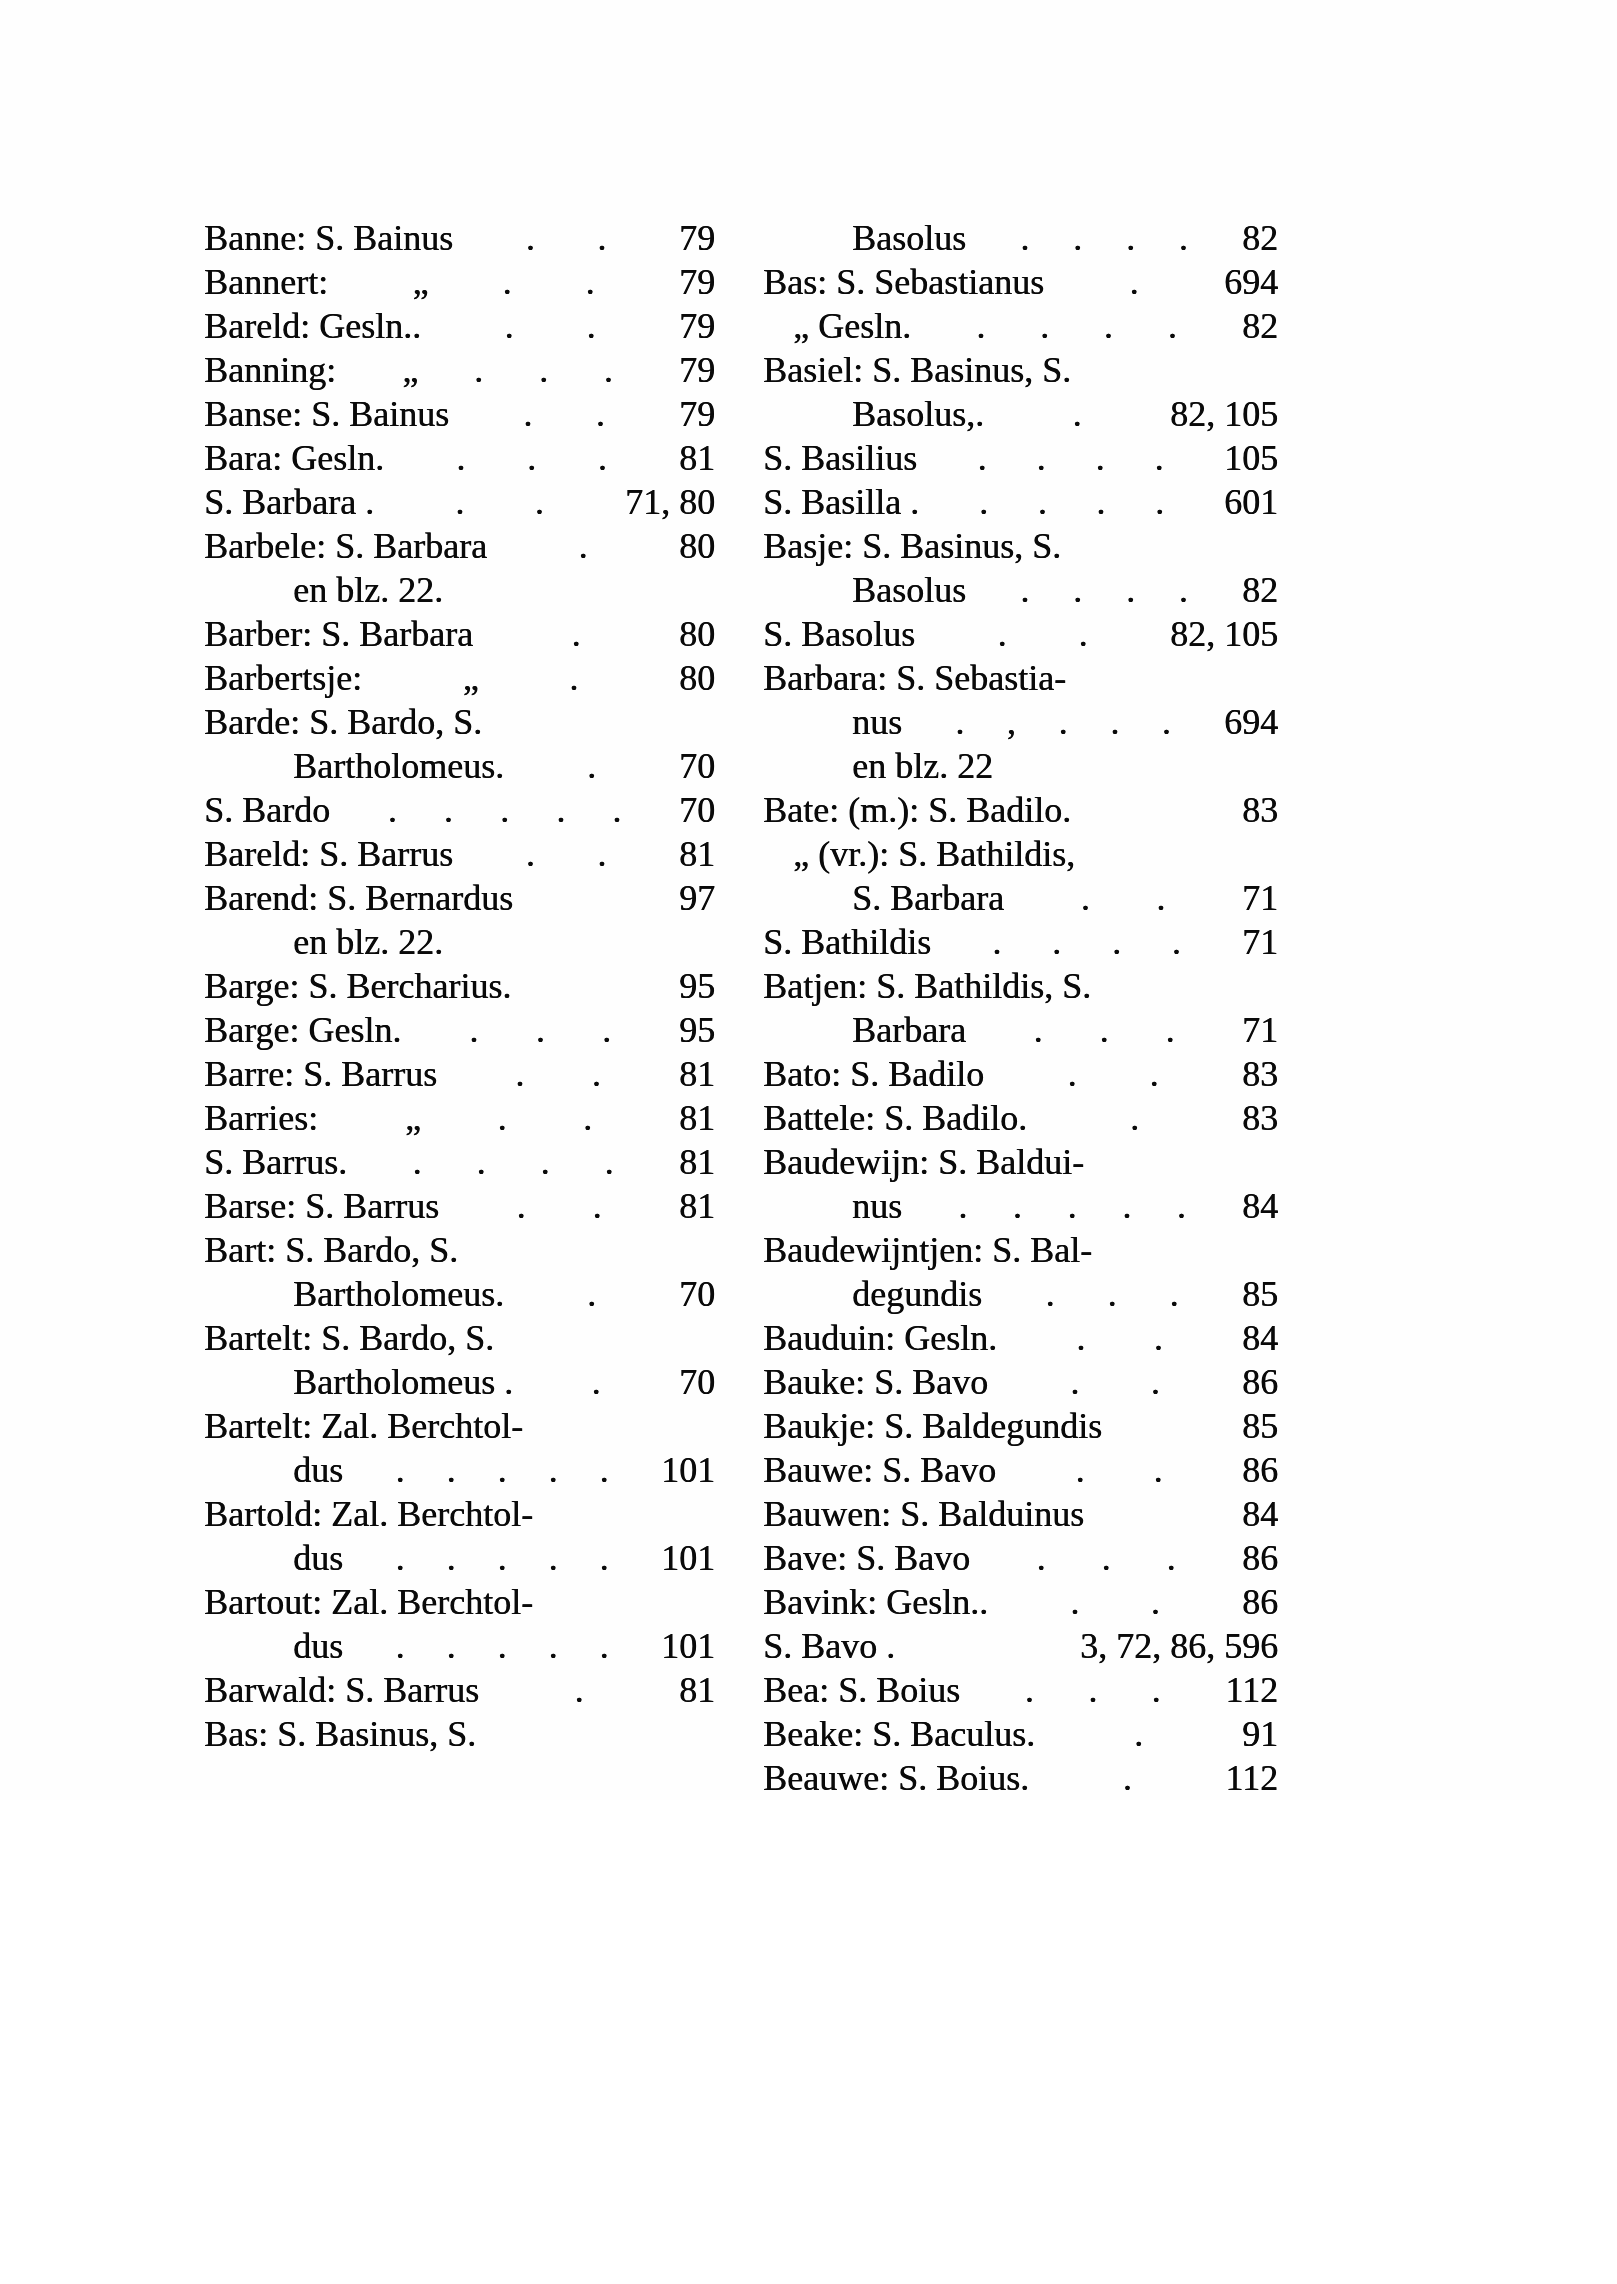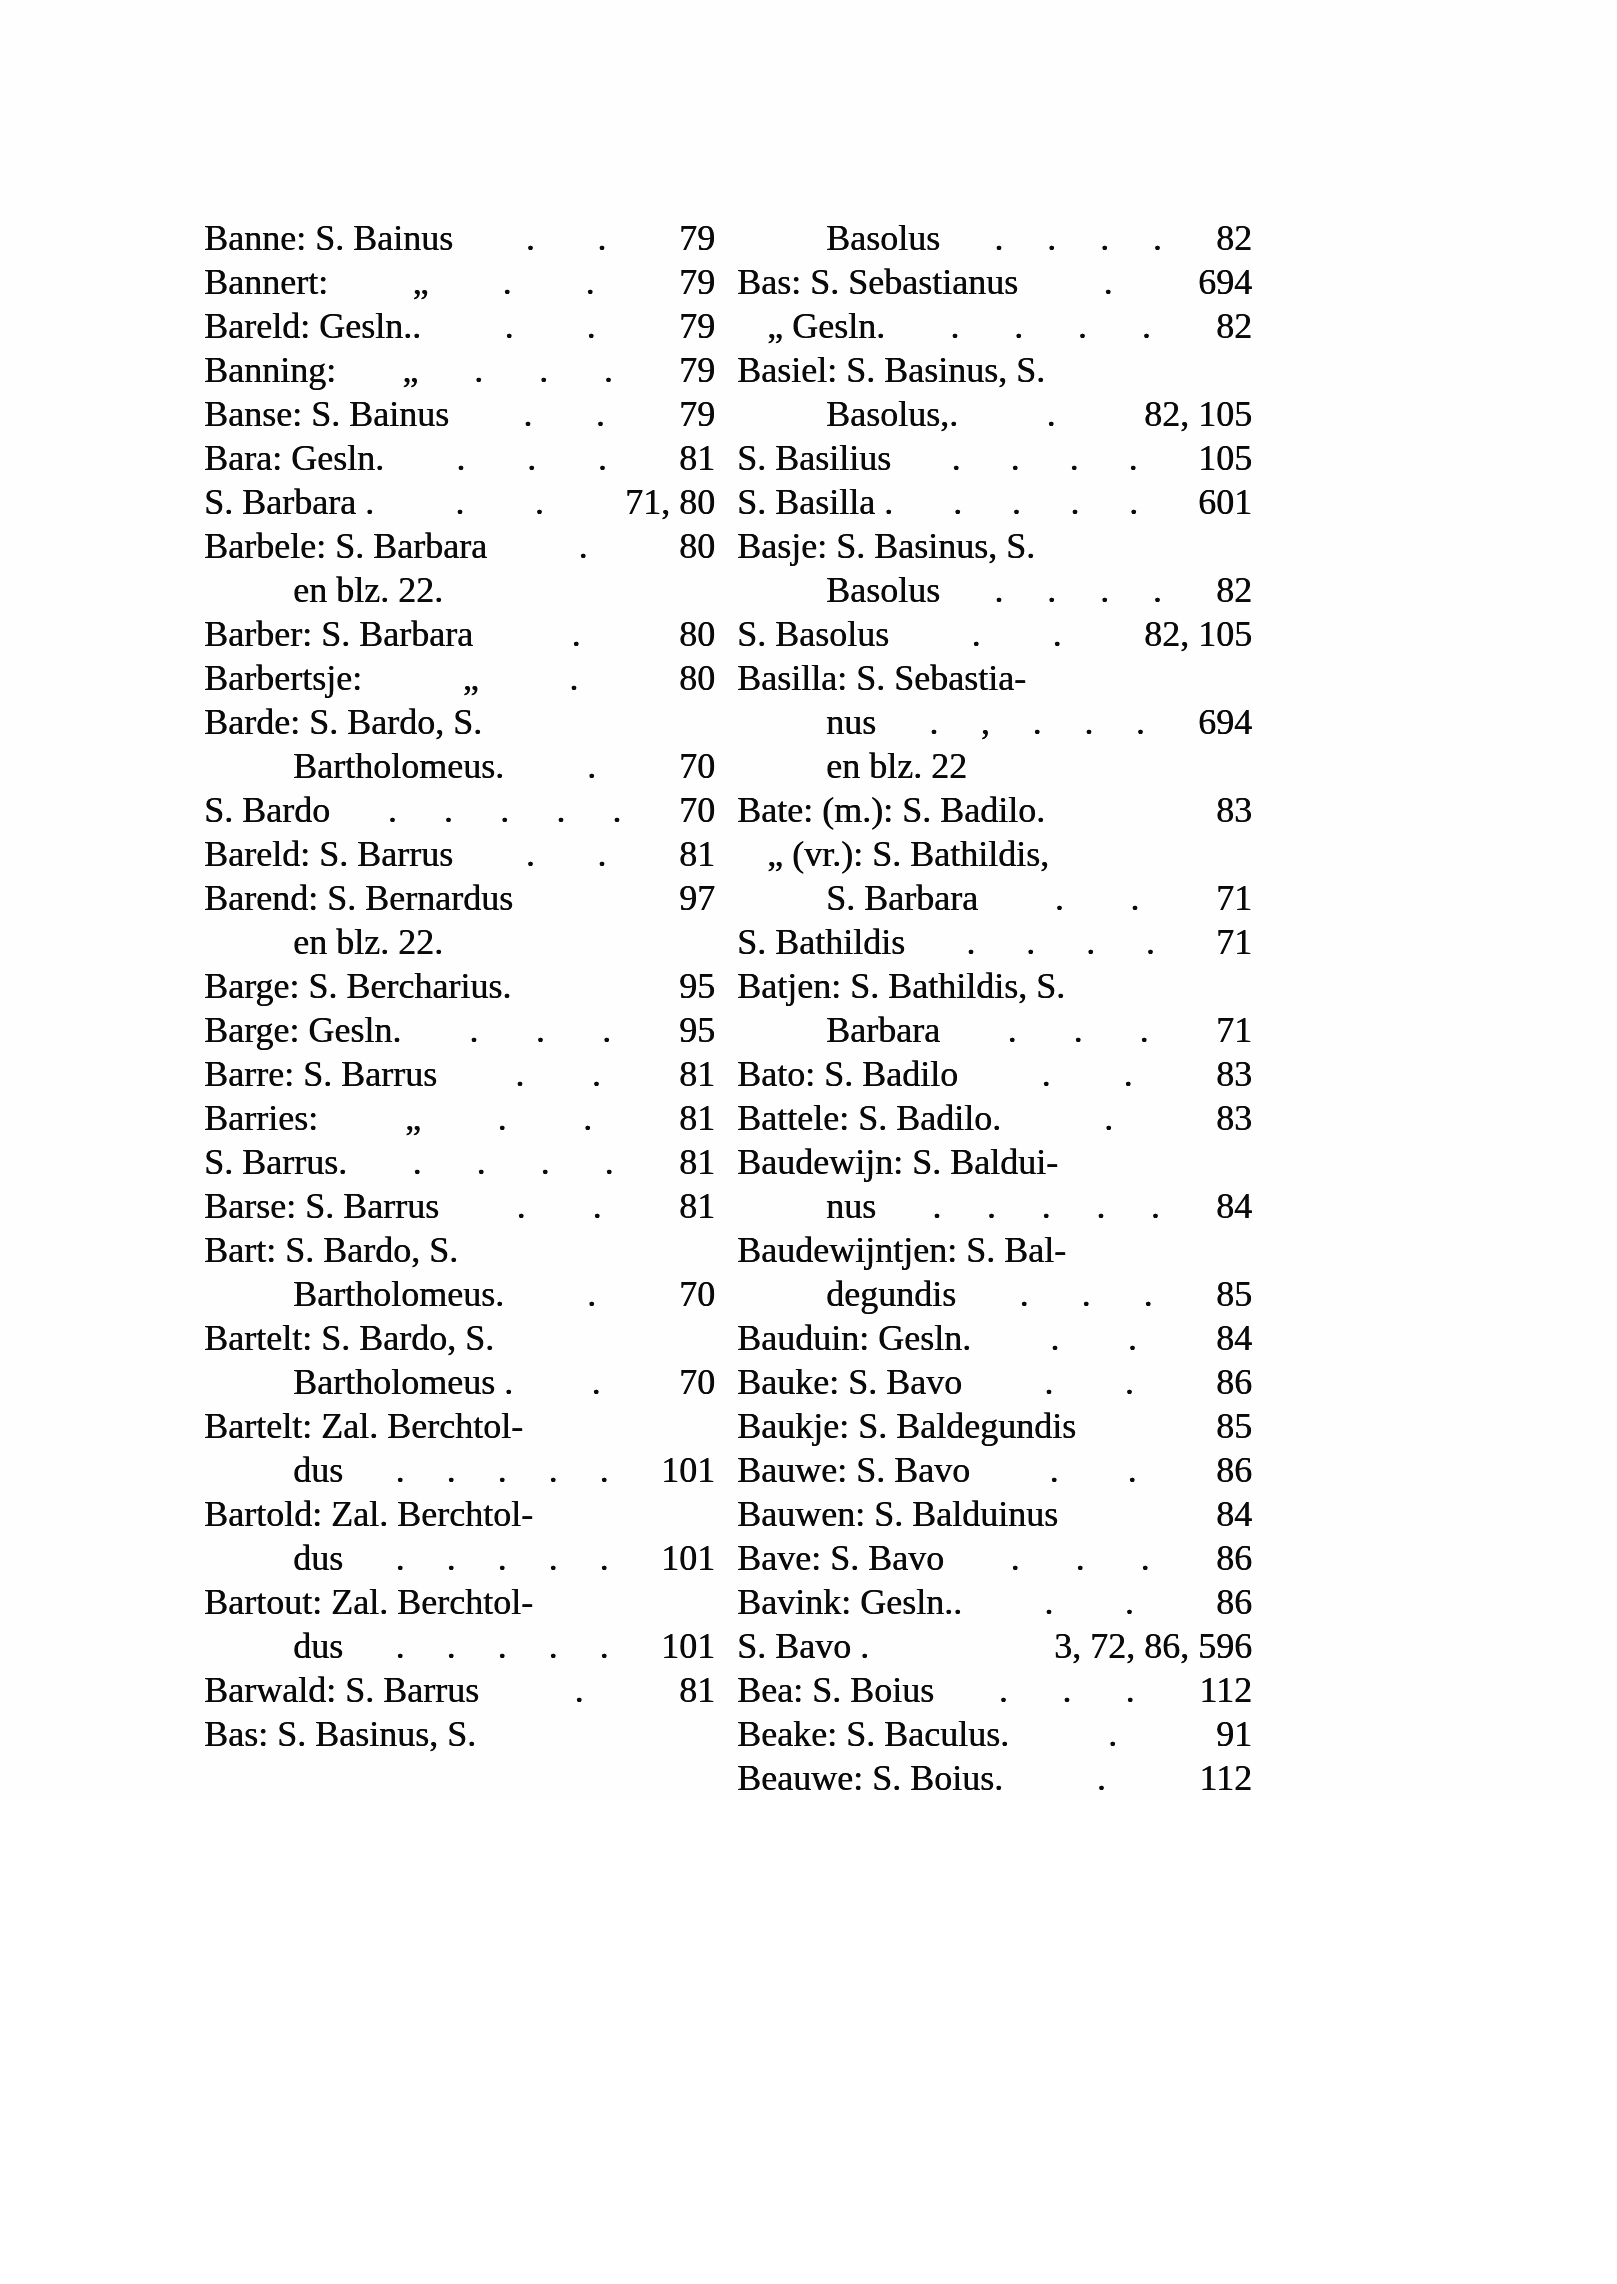--- a/index.html
+++ b/index.html
@@ -14,21 +14,21 @@
     background: #fefefe;
     font-family: "Liberation Serif", "DejaVu Serif", serif;
     color: #0a0a0a;
     overflow: hidden;
   }
   .column {
     position: absolute;
     top: 216px;
   }
   .column-left  { left: 204px;  width: 511px; }
-  .column-right { left: 737px; width: 515px; }
+  .column-right { left: 763px; width: 515px; }
   .row {
     display: flex;
     align-items: baseline;
     height: 44px;
     line-height: 44px;
     font-size: 36px;
     white-space: pre;
     text-shadow: 0.5px 0.2px 0 currentColor;
   }
   .ind0 { padding-left: 0; }
@@ -108,21 +108,21 @@
       <div class="row ind2"><span class="t">Basolus</span><span class="m"><span>.</span><span>.</span><span>.</span><span>.</span></span><span class="p">82</span></div>
       <div class="row ind0"><span class="t">Bas: S. Sebastianus</span><span class="m"><span>.</span></span><span class="p">694</span></div>
       <div class="row ind1"><span class="t">„ Gesln.</span><span class="m"><span>.</span><span>.</span><span>.</span><span>.</span></span><span class="p">82</span></div>
       <div class="row ind0"><span class="t">Basiel: S. Basinus, S.</span><span class="m"></span><span class="p"></span></div>
       <div class="row ind2"><span class="t">Basolus,.</span><span class="m"><span>.</span></span><span class="p">82, 105</span></div>
       <div class="row ind0"><span class="t">S. Basilius</span><span class="m"><span>.</span><span>.</span><span>.</span><span>.</span></span><span class="p">105</span></div>
       <div class="row ind0"><span class="t">S. Basilla .</span><span class="m"><span>.</span><span>.</span><span>.</span><span>.</span></span><span class="p">601</span></div>
       <div class="row ind0"><span class="t">Basje: S. Basinus, S.</span><span class="m"></span><span class="p"></span></div>
       <div class="row ind2"><span class="t">Basolus</span><span class="m"><span>.</span><span>.</span><span>.</span><span>.</span></span><span class="p">82</span></div>
       <div class="row ind0"><span class="t">S. Basolus</span><span class="m"><span>.</span><span>.</span></span><span class="p">82, 105</span></div>
-      <div class="row ind0"><span class="t">Basilla: S. Sebastia-</span><span class="m"></span><span class="p"></span></div>
+      <div class="row ind0"><span class="t">Barbara: S. Sebastia-</span><span class="m"></span><span class="p"></span></div>
       <div class="row ind2"><span class="t">nus</span><span class="m"><span>.</span><span>,</span><span>.</span><span>.</span><span>.</span></span><span class="p">694</span></div>
       <div class="row ind2"><span class="t">en blz. 22</span><span class="m"></span><span class="p"></span></div>
       <div class="row ind0"><span class="t">Bate: (m.): S. Badilo.</span><span class="m"></span><span class="p">83</span></div>
       <div class="row ind1"><span class="t">„ (vr.): S. Bathildis,</span><span class="m"></span><span class="p"></span></div>
       <div class="row ind2"><span class="t">S. Barbara</span><span class="m"><span>.</span><span>.</span></span><span class="p">71</span></div>
       <div class="row ind0"><span class="t">S. Bathildis</span><span class="m"><span>.</span><span>.</span><span>.</span><span>.</span></span><span class="p">71</span></div>
       <div class="row ind0"><span class="t">Batjen: S. Bathildis, S.</span><span class="m"></span><span class="p"></span></div>
       <div class="row ind2"><span class="t">Barbara</span><span class="m"><span>.</span><span>.</span><span>.</span></span><span class="p">71</span></div>
       <div class="row ind0"><span class="t">Bato: S. Badilo</span><span class="m"><span>.</span><span>.</span></span><span class="p">83</span></div>
       <div class="row ind0"><span class="t">Battele: S. Badilo.</span><span class="m"><span>.</span></span><span class="p">83</span></div>

